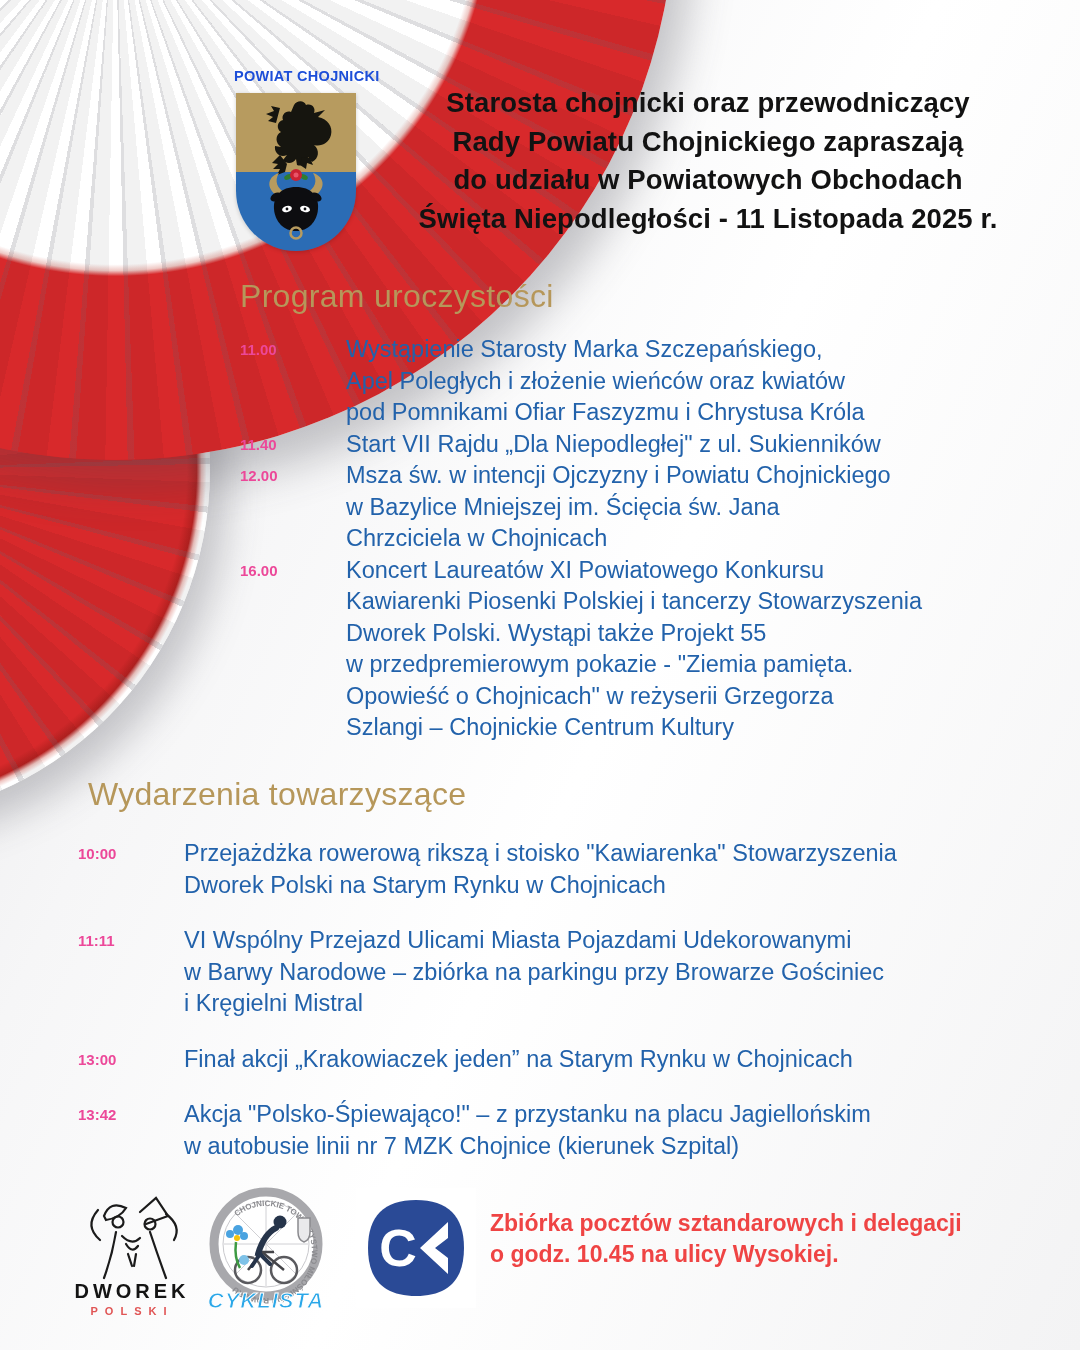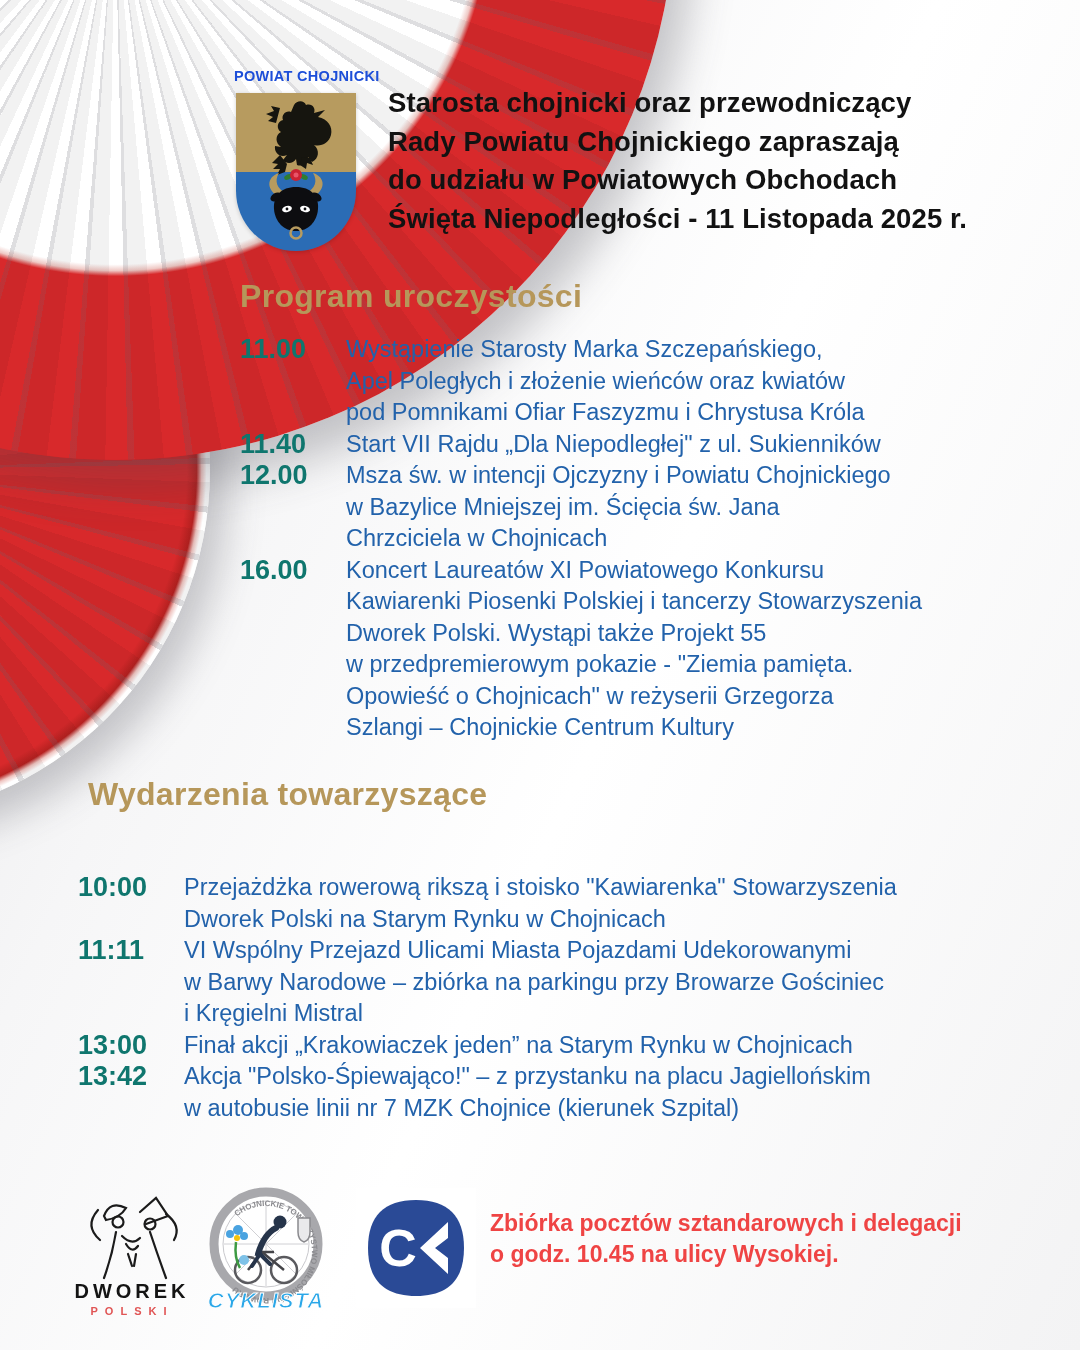--- a/index.html
+++ b/index.html
@@ -31,34 +31,34 @@
 
   
   .brand-label{position:absolute;left:234px;top:68px;font-size:14.5px;font-weight:700;color:#1d4ed8;letter-spacing:.3px;}
   .crest{position:absolute;left:236px;top:93px;width:120px;height:158px;border-radius:0 0 60px 60px;overflow:hidden;
          box-shadow:0 1px 4px rgba(0,0,0,0.18);}
   .crest svg{display:block;}
 
   
   .header-text{
     position:absolute;left:388px;top:84px;width:640px;
-    font-size:27.5px;font-weight:700;line-height:38.5px;color:#121212;white-space:pre-line;letter-spacing:.1px;
-  }
-
-  
-  .section-title{position:absolute;font-size:32px;font-weight:700;color:#b6975a;letter-spacing:.3px;text-align:center;}
+    font-size:27.5px;font-weight:700;line-height:38.5px;color:#121212;white-space:pre-line;letter-spacing:.1px;text-align:center;
+  }
+
+  
+  .section-title{position:absolute;font-size:32px;font-weight:400;color:#b6975a;letter-spacing:.3px;text-align:center;}
   .title-program{left:240px;top:278px;}
   .title-events{left:88px;top:776px;}
 
   
   .sched{position:absolute;display:flex;flex-direction:column;}
   .sched-program{left:240px;top:334px;width:780px;}
-  .sched-events{left:78px;top:872px;width:970px;}
+  .sched-events{left:78px;top:838px;width:970px;gap:24px;}
   .row{display:grid;grid-template-columns:106px 1fr;}
-  .time{font-weight:700;color:#0f766e;font-size:27px;line-height:31.5px;}
+  .time{font-weight:700;color:#ec4899;font-size:15px;line-height:31.5px;}
   .desc{color:#2262ab;font-size:23.5px;line-height:31.5px;white-space:pre-line;}
 
   
   .logo{position:absolute;}
   .logo-dworek{left:70px;top:1182px;width:124px;height:144px;}
   .logo-cyklista{left:200px;top:1186px;width:132px;height:132px;}
   .logo-ck{left:356px;top:1188px;width:120px;height:120px;background:#ffffff;display:flex;align-items:center;justify-content:center;}
   .ck-square{width:104px;height:104px;}
   .note{
     position:absolute;left:490px;top:1208px;width:560px;

